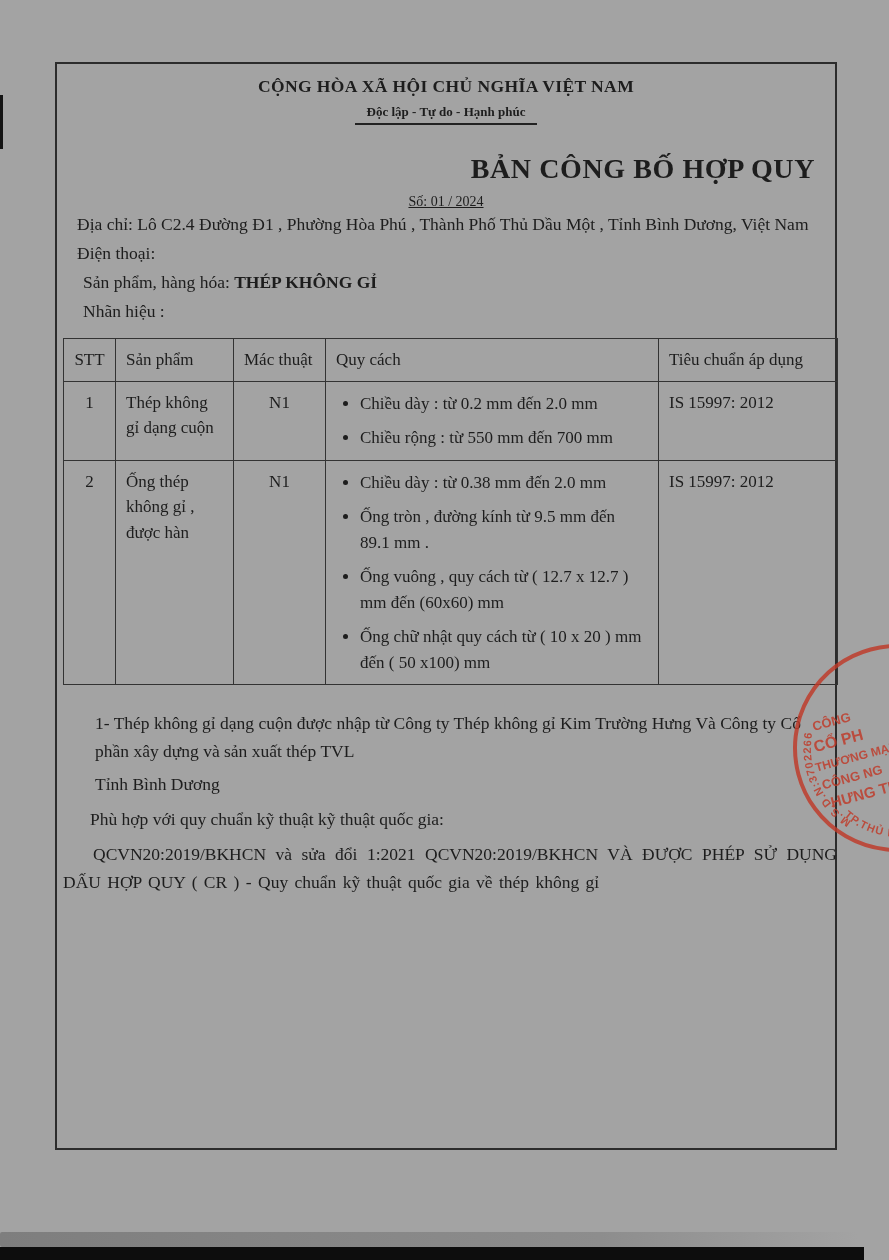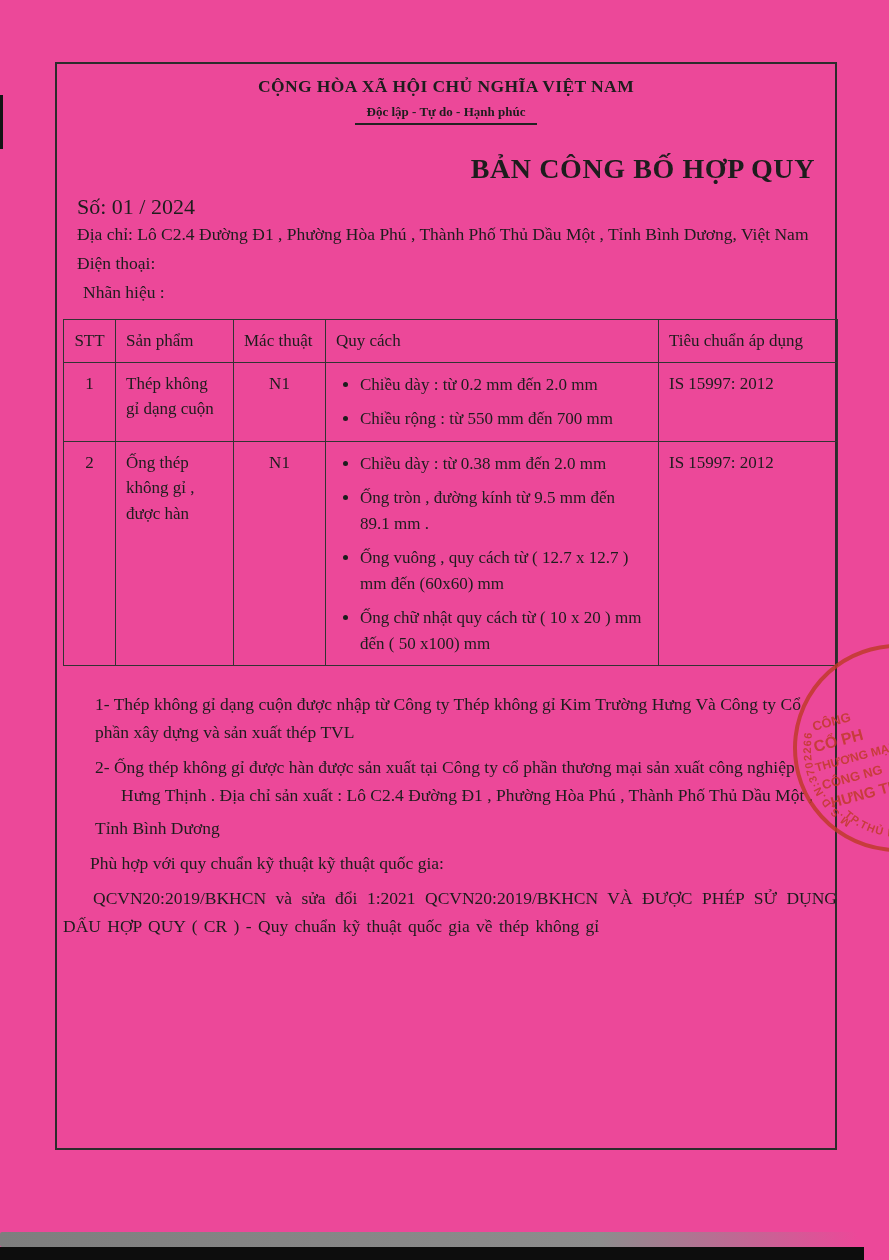--- a/index.html
+++ b/index.html
@@ -1,29 +1,29 @@
 <!DOCTYPE html>
 <html><head>
 <meta charset="utf-8">
 <style>
   html,body{margin:0;padding:0;background:#ffffff;}
   .page{
-    position:relative;width:889px;height:1260px;background:#ec4899;overflow:hidden;
+    position:relative;width:889px;height:1260px;background:#a3a3a3;overflow:hidden;
     font-family:"Liberation Serif","DejaVu Serif",serif;color:#1d1d1d;
   }
   .frame{
     position:absolute;left:55px;top:62px;width:782px;height:1088px;
     border:2px solid #2c2c2c;box-sizing:border-box;padding:12px 20px 0 20px;
     background:transparent;
   }
   .nat-title{text-align:center;font-weight:bold;font-size:17.5px;letter-spacing:.4px;}
   .motto-wrap{text-align:center;margin-top:5px;}
   .motto{display:inline-block;font-weight:bold;font-size:13px;border-bottom:2px solid #222;padding:0 12px 3px 12px;}
   .doc-title{text-align:right;font-size:28px;font-weight:bold;letter-spacing:.6px;margin:28px 0 0 0;}
-  .doc-num{font-size:22px;margin-top:9px;}
+  .doc-num{text-align:center;font-size:14px;margin-top:9px;text-decoration:underline;}
   p{margin:0;font-size:17.5px;line-height:1.6;}
   .org{margin-top:13px;}
   .addr{max-width:738px;}
   .phone{margin-top:1px;}
   .prod,.brand,.intro{margin-left:6px;margin-top:1px;}
   table{border-collapse:collapse;margin:13px 0 0 -14px;width:774px;font-size:17px;table-layout:fixed;}
   th,td{border:1.7px solid #333;padding:8px 10px;vertical-align:top;text-align:left;font-weight:normal;line-height:1.5;}
   col.c-stt{width:52px;} col.c-sp{width:118px;} col.c-mt{width:92px;} col.c-qc{width:333px;} col.c-tc{width:179px;}
   .cc{text-align:center;}
   td ul{margin:1px 0 0 0;padding-left:24px;}
@@ -55,20 +55,21 @@
     <div class="nat-title">CỘNG HÒA XÃ HỘI CHỦ NGHĨA VIỆT NAM</div>
     <div class="motto-wrap">
       <span class="motto">Độc lập - Tự do - Hạnh phúc</span>
     </div>
 
     <div class="doc-title">BẢN CÔNG BỐ HỢP QUY</div>
     <div class="doc-num">Số: 01 / 2024</div>
 
     <p class="addr">Địa chỉ: Lô C2.4 Đường Đ1 , Phường Hòa Phú , Thành Phố Thủ Dầu Một , Tỉnh Bình Dương, Việt Nam</p>
     <p class="phone">Điện thoại:</p>
+    <p class="prod"><span>Sản phẩm, hàng hóa: </span><b>THÉP KHÔNG GỈ</b></p>
     <p class="brand">Nhãn hiệu :</p>
 
     <table>
       <colgroup>
           <col class="c-stt">
           <col class="c-sp">
           <col class="c-mt">
           <col class="c-qc">
           <col class="c-tc">
         </colgroup>
@@ -105,21 +106,20 @@
               <li>Ống vuông , quy cách từ ( 12.7 x 12.7 ) mm đến (60x60) mm</li>
               <li>Ống chữ nhật quy cách từ ( 10 x 20 ) mm đến ( 50 x100) mm</li>
             </ul>
           </td>
           <td>IS 15997: 2012</td>
         </tr>
       </tbody>
     </table>
 
     <p class="note1">1-  Thép không gỉ dạng cuộn được nhập từ Công ty Thép không gỉ Kim Trường Hưng Và Công ty Cổ phần xây dựng và sản xuất thép TVL</p>
-    <p class="note2">2-  Ống thép không gỉ được hàn được sản xuất tại Công ty cổ phần thương mại sản xuất công nghiệp Hưng Thịnh . Địa chỉ sản xuất : Lô C2.4 Đường Đ1 , Phường Hòa Phú , Thành Phố Thủ Dầu Một ,</p>
     <p class="note2b">Tỉnh Bình Dương</p>
     <p class="compliance">Phù hợp với quy chuẩn kỹ thuật kỹ thuật quốc gia:</p>
     <p class="regulation">QCVN20:2019/BKHCN và sửa đổi 1:2021 QCVN20:2019/BKHCN VÀ ĐƯỢC PHÉP SỬ DỤNG DẤU HỢP QUY ( CR ) -  Quy chuẩn kỹ thuật quốc gia về thép không gỉ</p>
 
   </div>
 
   <div class="stamp">
     <svg viewBox="0 0 220 220" aria-hidden="true">
       <circle cx="110" cy="110" r="102" fill="none" stroke-width="4" stroke="#c03a28"></circle>
       <defs>

